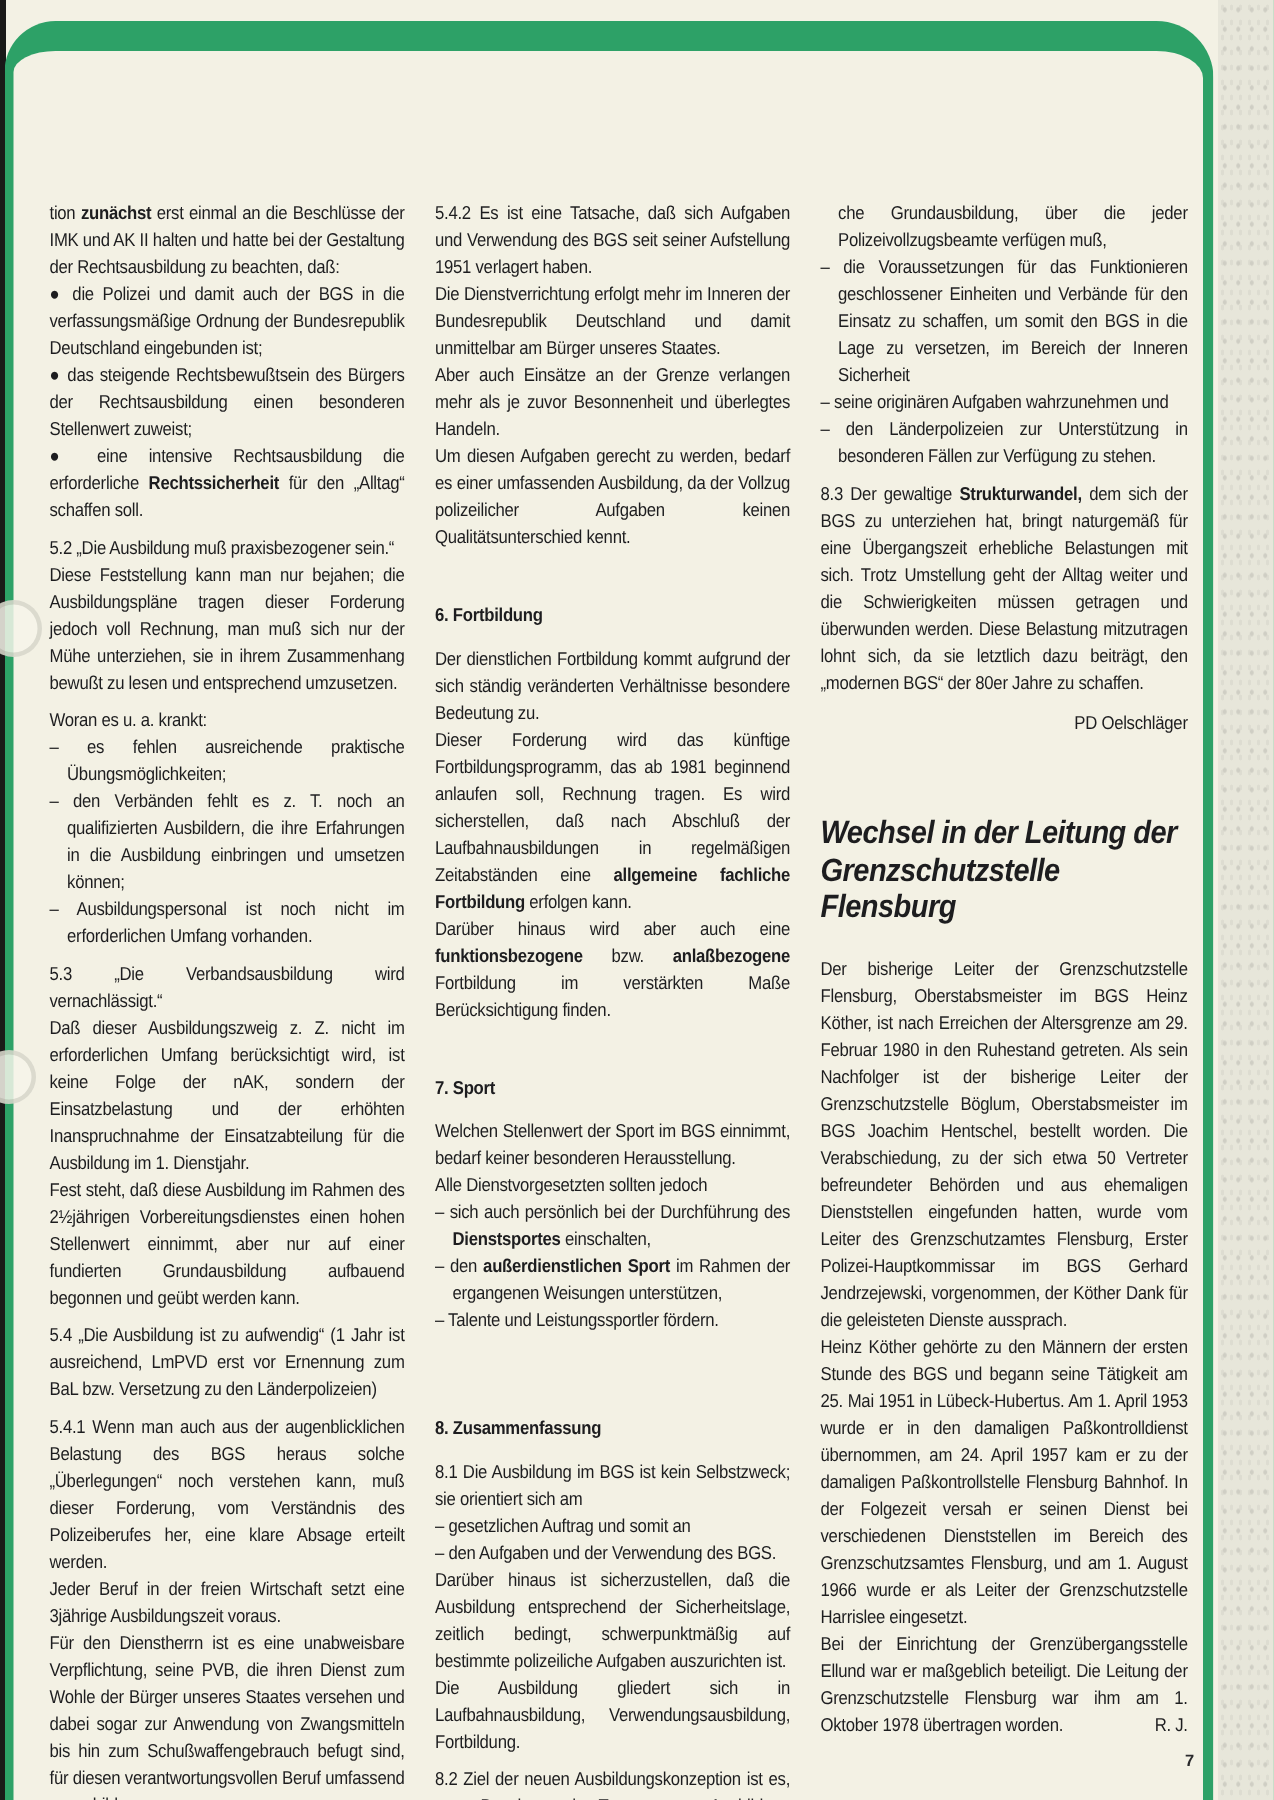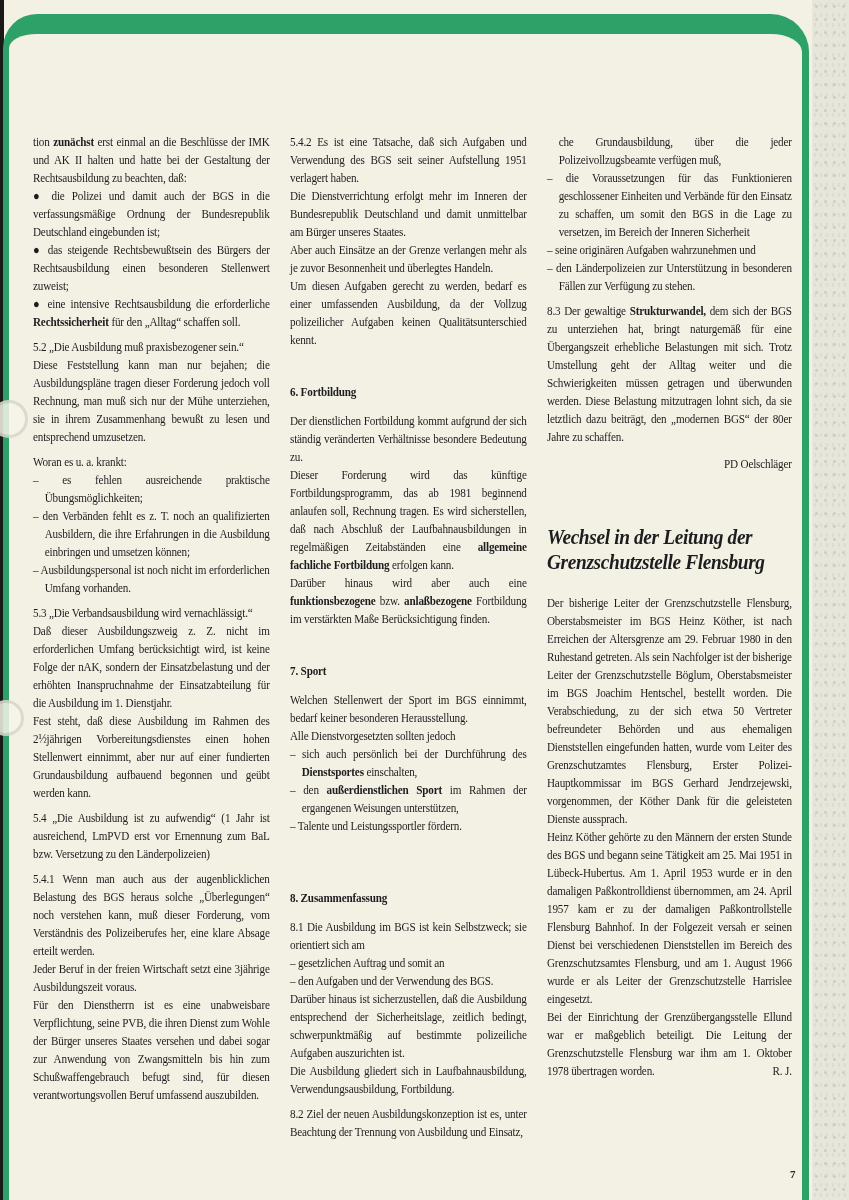--- a/index.html
+++ b/index.html
@@ -1,19 +1,19 @@
 <!DOCTYPE html>
 <html lang="de"><head>
 <meta charset="utf-8">
 <style>
   * { margin:0; padding:0; box-sizing:border-box; }
   html,body { width:849px; height:1200px; }
   body { font-family:"Liberation Sans","DejaVu Sans",sans-serif; background:#e9e8dd; }
 
-  .page { position:relative; width:849px; height:1200px; background:#f3f1e4; overflow:hidden;font-family:Liberation Serif, serif; }
+  .page { position:relative; width:849px; height:1200px; background:#f3f1e4; overflow:hidden; }
 
   
   .edge-strip { position:absolute; left:0; top:0; width:4px; height:1200px; background:#191918; }
 
   
   .right-margin { position:absolute; left:812px; top:0; width:37px; height:1200px;
     background-color:#e7e6da;
     background-image:radial-gradient(#cfcec4 1px, transparent 1.4px),
                      radial-gradient(#dddcd1 1px, transparent 1.3px);
     background-size:9px 13px, 6px 10px; }

